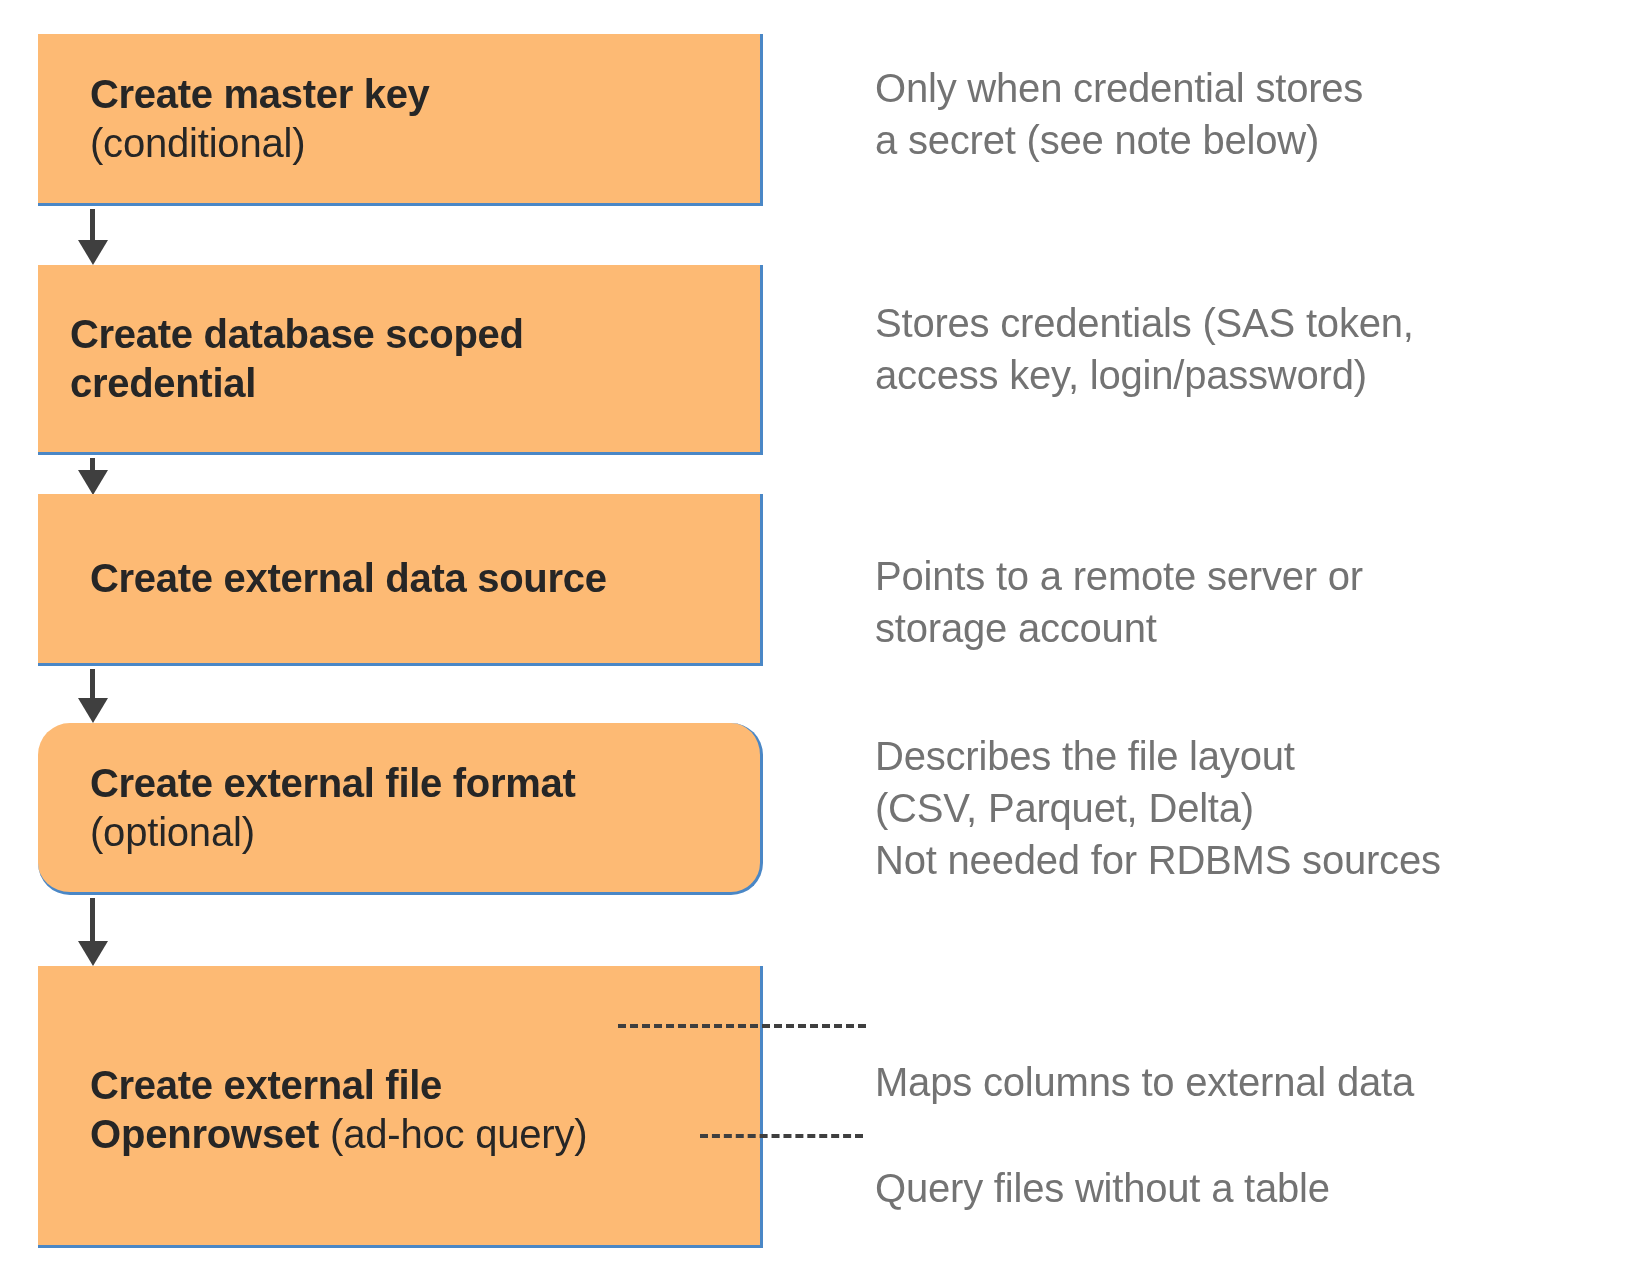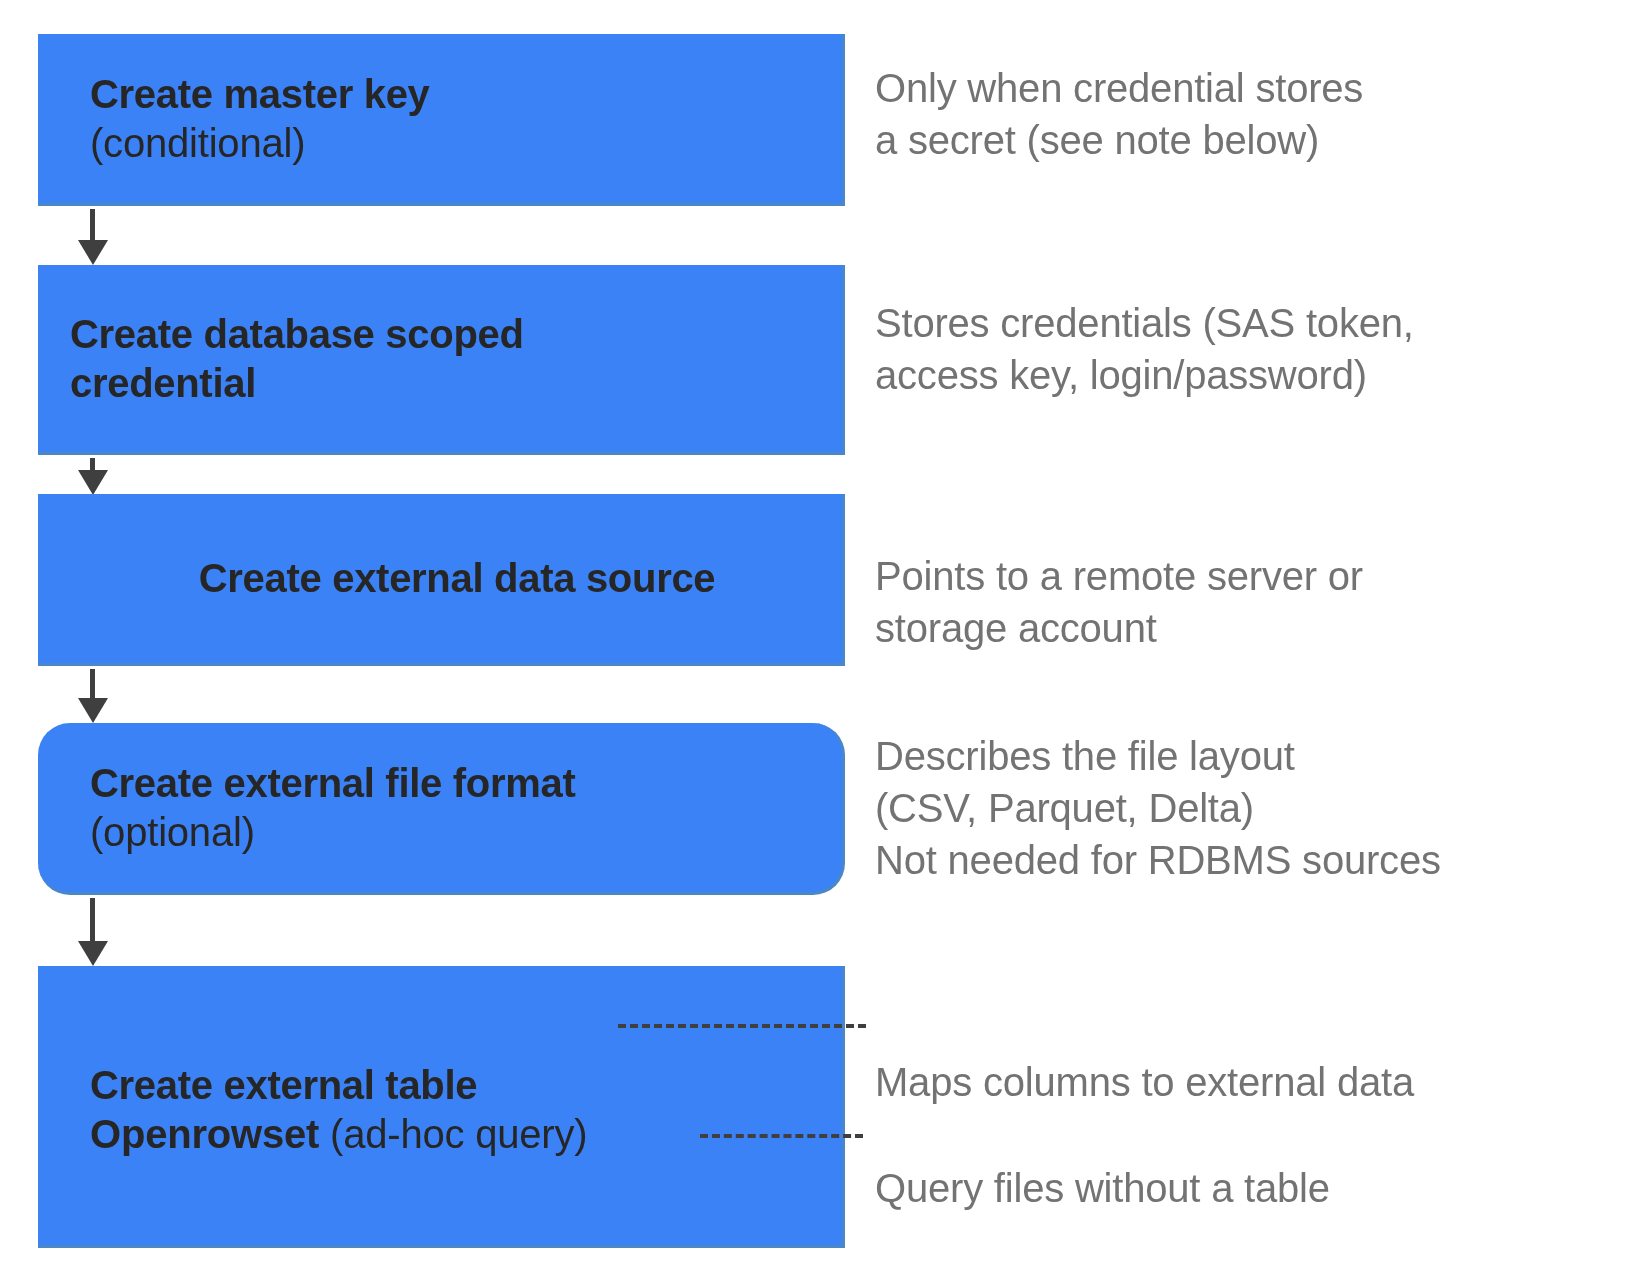--- a/index.html
+++ b/index.html
@@ -21,23 +21,23 @@
     left: 0;
     top: 0;
     width: 1638px;
     height: 1284px;
   }
 
   
   .step-box {
     position: absolute;
     left: 38px;
-    width: 807px;
+    width: 725px;
     box-sizing: border-box;
-    background: #3b82f6;
+    background: #fdba74;
     border-right: 3px solid #4a87c6;
     border-bottom: 3px solid #4a87c6;
     display: flex;
     flex-direction: column;
     justify-content: center;
     padding-left: 52px;
     padding-right: 18px;
   }
   .step-title {
     font-weight: bold;
@@ -52,21 +52,21 @@
     font-size: 40px;
     line-height: 1.22;
     letter-spacing: -0.2px;
     color: #262626;
     white-space: nowrap;
   }
 
   
   #box-master-key      { top: 34px;   height: 172px; }
   #box-scoped-cred     { top: 265px;  height: 190px; padding-left: 32px; }
-  #box-data-source     { top: 494px;  height: 172px; align-items: center; }
+  #box-data-source     { top: 494px;  height: 172px; }
   #box-file-format     { top: 723px;  height: 172px; border-radius: 32px; }
   #box-external-table  { top: 966px;  height: 282px; padding-top: 8px; }
 
   
   .connector {
     position: absolute;
     left: 78px;
     width: 30px;
   }
   .connector .shaft {
@@ -174,21 +174,21 @@
   <div class="note" id="note-file-format">Describes the file layout
 (CSV, Parquet, Delta)
 Not needed for RDBMS sources</div>
 
   <div class="connector" id="conn-4">
     <div class="shaft"></div>
     <div class="head"></div>
   </div>
 
   <div class="step-box" id="box-external-table">
-    <div class="step-title">Create external table</div>
+    <div class="step-title">Create external file</div>
     <div class="step-sub">
       <span style="font-weight:bold;">Openrowset</span><span> (ad-hoc query)</span>
     </div>
   </div>
 
   <div class="dash-leader" id="dash-ext-table"></div>
   <div class="note" id="note-ext-table">Maps columns to external data</div>
 
   <div class="dash-leader" id="dash-openrowset"></div>
   <div class="note" id="note-openrowset">Query files without a table</div>

